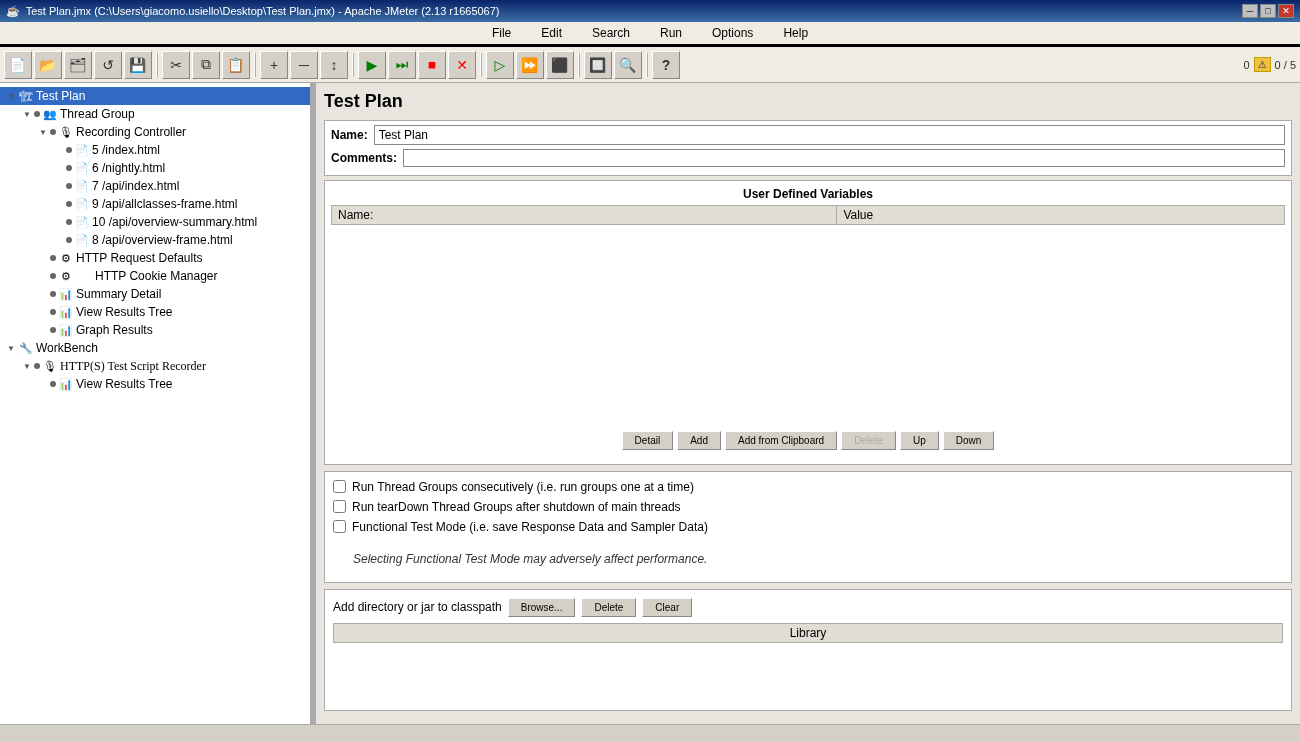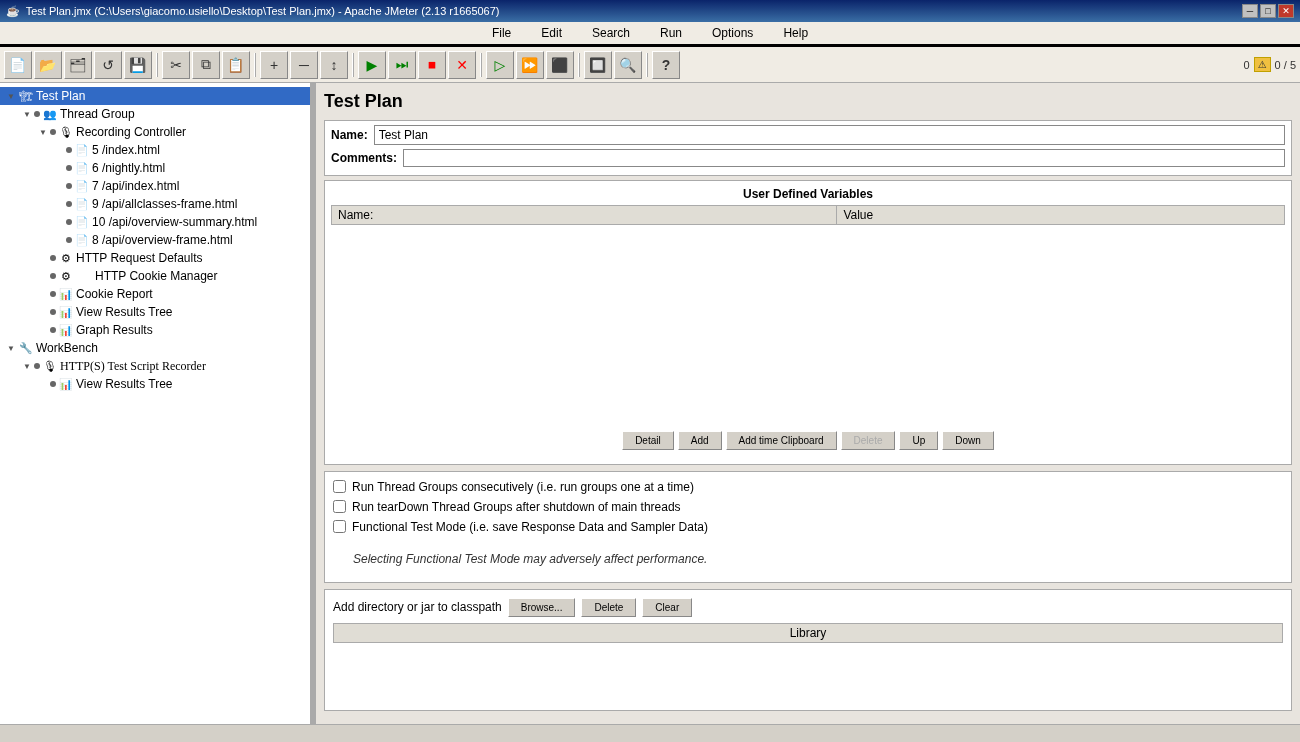--- a/index.html
+++ b/index.html
@@ -427,21 +427,21 @@
       <div class="tree-item" style="padding-left: 36px;">
         <span class="tree-expand"></span>
         <span style="width: 6px; height: 6px; border-radius: 50%; background: rgb(102, 102, 102); display: inline-block; margin-right: 2px; flex-shrink: 0;"></span>
         <span class="tree-icon">⚙</span>
         <span style="font-size: 12px; margin-left: 19px;">HTTP Cookie Manager</span>
       </div>
       <div class="tree-item" style="padding-left: 36px;">
         <span class="tree-expand"></span>
         <span style="width: 6px; height: 6px; border-radius: 50%; background: rgb(102, 102, 102); display: inline-block; margin-right: 2px; flex-shrink: 0;"></span>
         <span class="tree-icon">📊</span>
-        <span style="font-size: 12px;">Cookie Report</span>
+        <span style="font-size: 12px;">Summary Detail</span>
       </div>
       <div class="tree-item" style="padding-left: 36px;">
         <span class="tree-expand"></span>
         <span style="width: 6px; height: 6px; border-radius: 50%; background: rgb(102, 102, 102); display: inline-block; margin-right: 2px; flex-shrink: 0;"></span>
         <span class="tree-icon">📊</span>
         <span style="font-size: 12px;">View Results Tree</span>
       </div>
       <div class="tree-item" style="padding-left: 36px;">
         <span class="tree-expand"></span>
         <span style="width: 6px; height: 6px; border-radius: 50%; background: rgb(102, 102, 102); display: inline-block; margin-right: 2px; flex-shrink: 0;"></span>
@@ -496,21 +496,21 @@
           <tr>
               <td style="height:200px; border:none;"></td>
               <td style="height:200px; border:none;"></td>
             </tr>
         </tbody>
       </table>
 
       <div class="btn-row">
         <button class="btn">Detail</button>
         <button class="btn">Add</button>
-        <button class="btn">Add time Clipboard</button>
+        <button class="btn">Add from Clipboard</button>
         <button class="btn" style="color:#aaa;">Delete</button>
         <button class="btn">Up</button>
         <button class="btn">Down</button>
       </div>
     </div>
 
     <div style="background:white; border:1px solid #aaa; padding:8px; margin-bottom:6px;">
       <div class="checkbox-row">
         <input type="checkbox" style="">
         <span>Run Thread Groups consecutively (i.e. run groups one at a time)</span>

